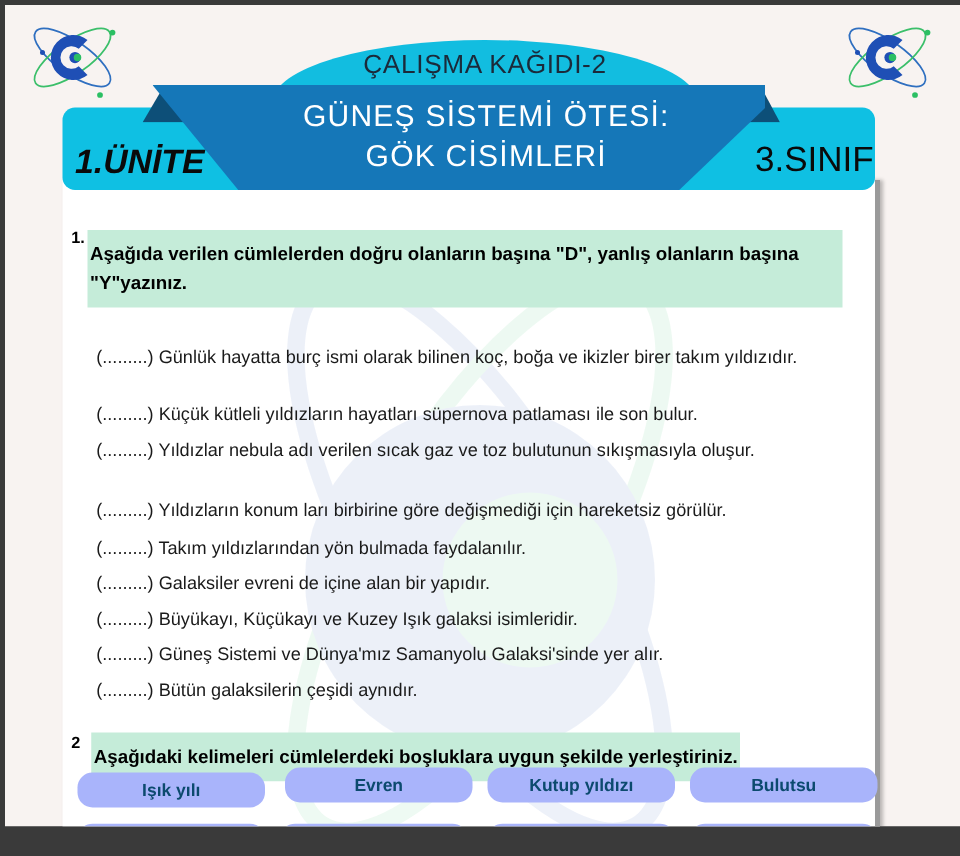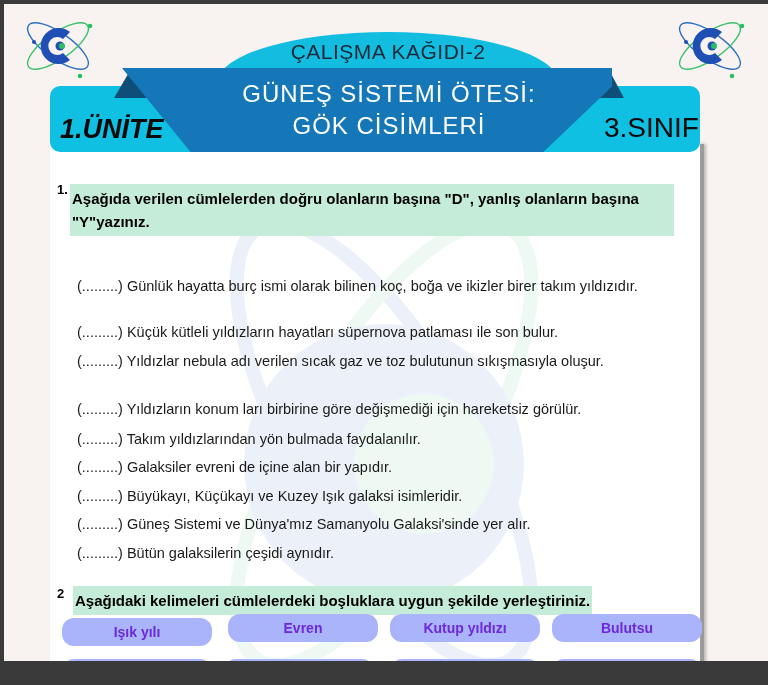--- a/index.html
+++ b/index.html
@@ -14,23 +14,23 @@
   .band{position:absolute;left:46px;top:82px;width:650px;height:66px;background:#0fc0e3;border-radius:10px;}
   .band-dark{position:absolute;left:118px;top:64px;width:490px;height:84px;background:#1577b8;clip-path:polygon(0 0,100% 0,100% 22%,86% 100%,14% 100%,0 0);}
   .band-dark-shade-l{position:absolute;left:110px;top:64px;width:44px;height:30px;background:#0d4f78;clip-path:polygon(40% 0,100% 0,100% 100%,0 100%);}
   .band-dark-shade-r{position:absolute;left:580px;top:64px;width:40px;height:30px;background:#0d4f78;clip-path:polygon(0 0,60% 0,100% 100%,0 100%);}
   .title-l1{position:absolute;left:150px;top:76px;width:470px;text-align:center;font-size:24px;color:#ffffff;letter-spacing:1px;}
   .title-l2{position:absolute;left:150px;top:108px;width:470px;text-align:center;font-size:24px;color:#ffffff;letter-spacing:1px;}
   .unit{position:absolute;left:56px;top:110px;font-size:27px;font-weight:bold;font-style:italic;color:#0a0a0a;}
   .grade{position:absolute;left:600px;top:108px;font-size:28px;color:#0a0a0a;}
   .watermark{position:absolute;left:120px;top:200px;width:520px;height:480px;opacity:0.08;}
   .qnum{position:absolute;font-weight:bold;font-size:13px;}
-  .qtext{position:absolute;background:#c5ecd9;font-weight:bold;font-size:15px;line-height:23px;padding:3px 2px;}
+  .qtext{position:absolute;background:#c5ecd9;font-weight:bold;font-size:15px;line-height:23px;padding:8px 2px;}
   .item{position:absolute;left:73px;width:604px;font-size:14.5px;color:#1a1a1a;line-height:22px;text-align:justify;}
-  .chip{position:absolute;width:150px;height:28px;background:#a9b4fb;border-radius:12px;font-weight:bold;font-size:14px;color:#6d28d9;text-align:center;line-height:28px;}
+  .chip{position:absolute;width:150px;height:28px;background:#a9b4fb;border-radius:12px;font-weight:bold;font-size:14px;color:#0c4a6e;text-align:center;line-height:28px;}
 </style>
 </head>
 <body>
 
 <div class="page">
 
   <svg class="logo left" viewBox="0 0 90 80">
     <ellipse cx="42" cy="40" rx="36" ry="13" fill="none" stroke="#2f6fc0" stroke-width="1.4" transform="rotate(35 42 40)"></ellipse>
     <ellipse cx="42" cy="40" rx="36" ry="13" fill="none" stroke="#3bbf6a" stroke-width="1.4" transform="rotate(-35 42 40)"></ellipse>
     <path d="M54 26 A18 18 0 1 0 54 54 L47 47 A9 9 0 1 1 47 33 Z" fill="#1f4fb5"></path>

